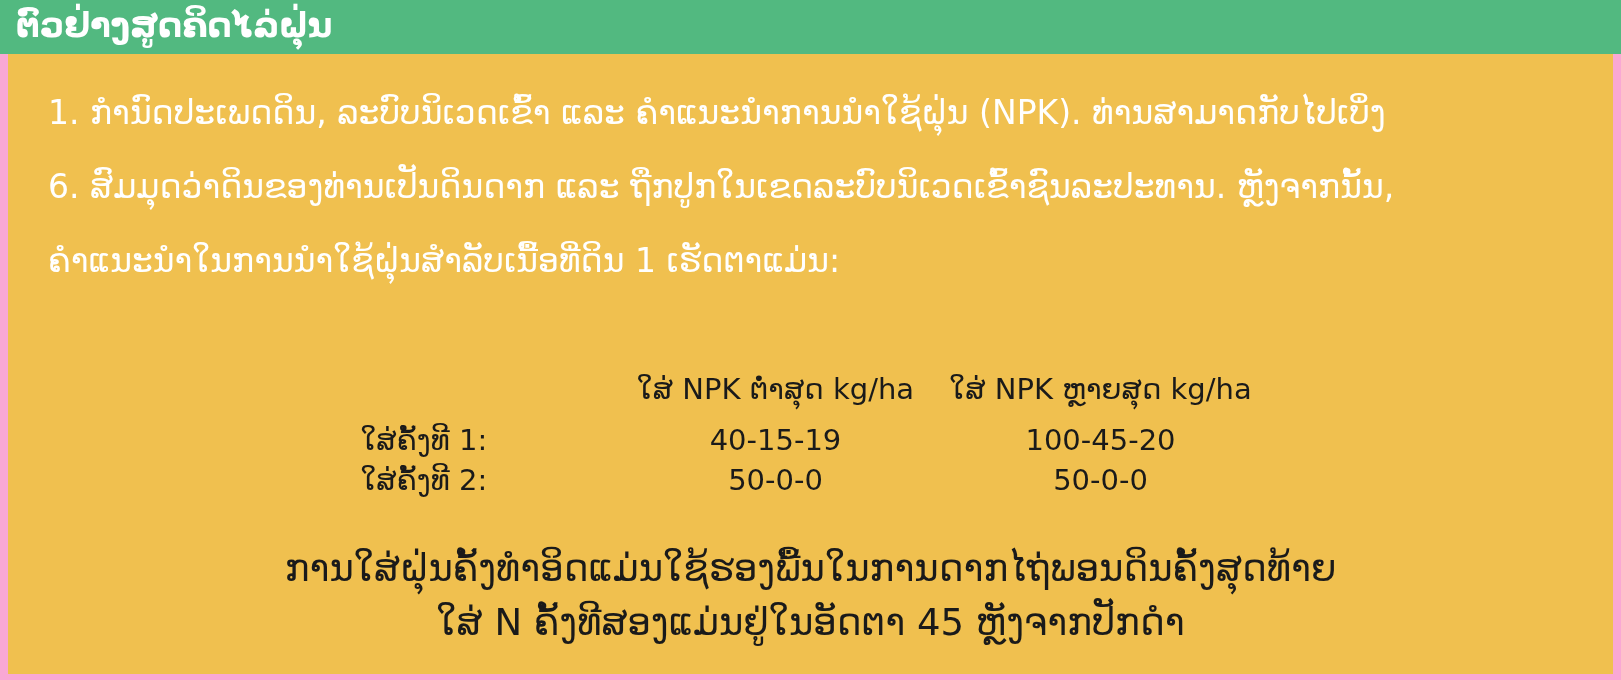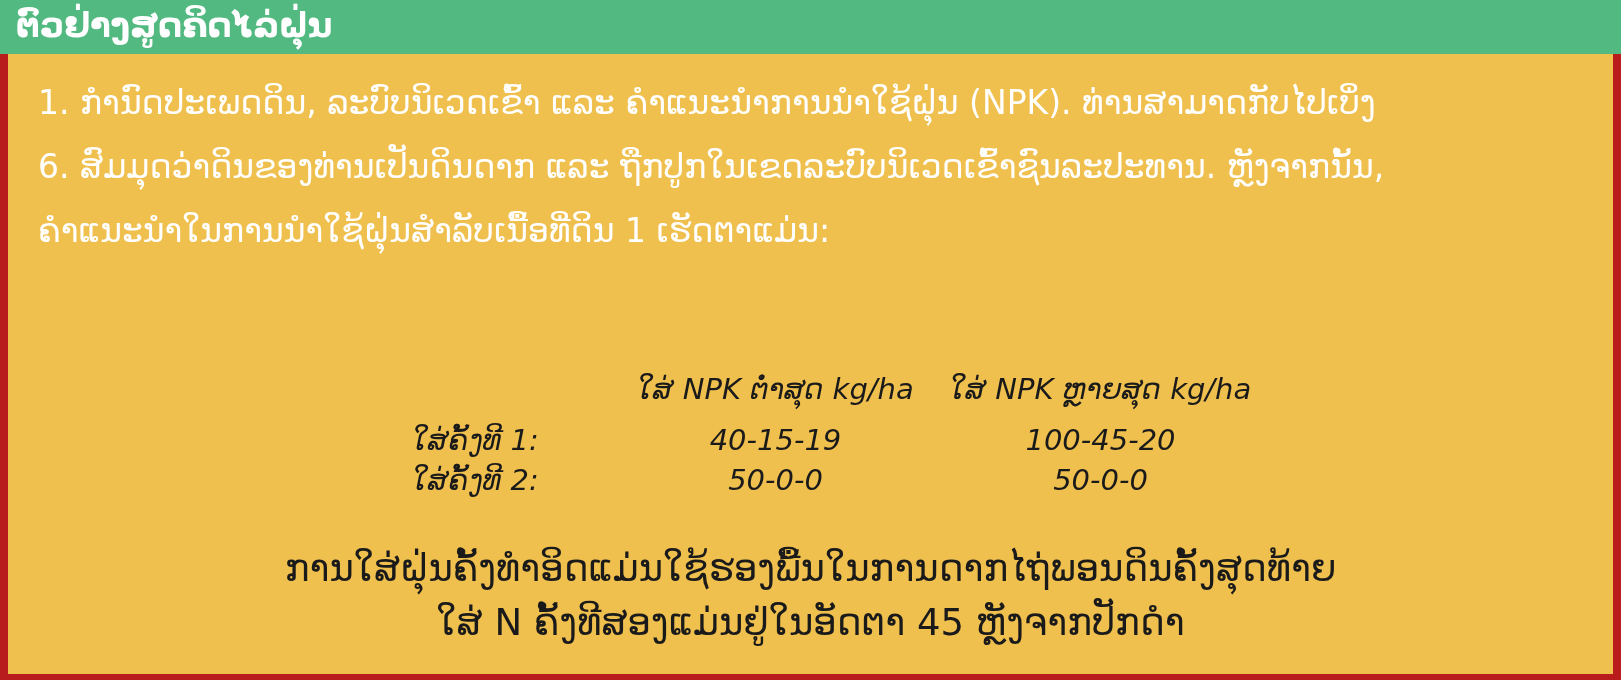--- a/index.html
+++ b/index.html
@@ -8,21 +8,21 @@
     background: #ffffff;
   }
   body {
     font-family: "DejaVu Sans", "Liberation Sans", sans-serif;
   }
   .screen {
     position: relative;
     width: 1621px;
     height: 680px;
     box-sizing: border-box;
-    background: #b91c1c;
+    background: #f9a8d4;
     overflow: hidden;
   }
   .header-bar {
     position: absolute;
     left: 0;
     top: 0;
     width: 1621px;
     height: 54px;
     background: #52b980;
     box-sizing: border-box;
@@ -54,46 +54,44 @@
     left: 24px;
     top: 14px;
     width: 1560px;
     color: #ffffff;
     font-family: "DejaVu Sans", "Liberation Sans", sans-serif;
     font-size: 33px;
     line-height: 58px;
     text-align: left;
   }
   .intro p {
-    margin: 6px;
+    margin: 16px;
   }
   .table-block {
     position: absolute;
     left: 0;
     top: 318px;
     width: 1605px;
   }
   .ftable {
     margin: 0 auto;
     border-collapse: collapse;
     color: #1a1a1a;
     font-family: "DejaVu Sans", "Liberation Sans", sans-serif;
     font-size: 29px;
-    font-style: italic;
   }
   .ftable th {
     font-weight: normal;
     padding: 0 0 14px 0;
     text-align: center;
     white-space: nowrap;
   }
   .ftable td {
     padding: 3px 0;
     white-space: nowrap;
-    text-align: center;
   }
   .col-label {
     width: 230px;
     text-align: left;
     padding-right: 20px !important;
   }
   .col-min {
     width: 330px;
     text-align: center;
   }

